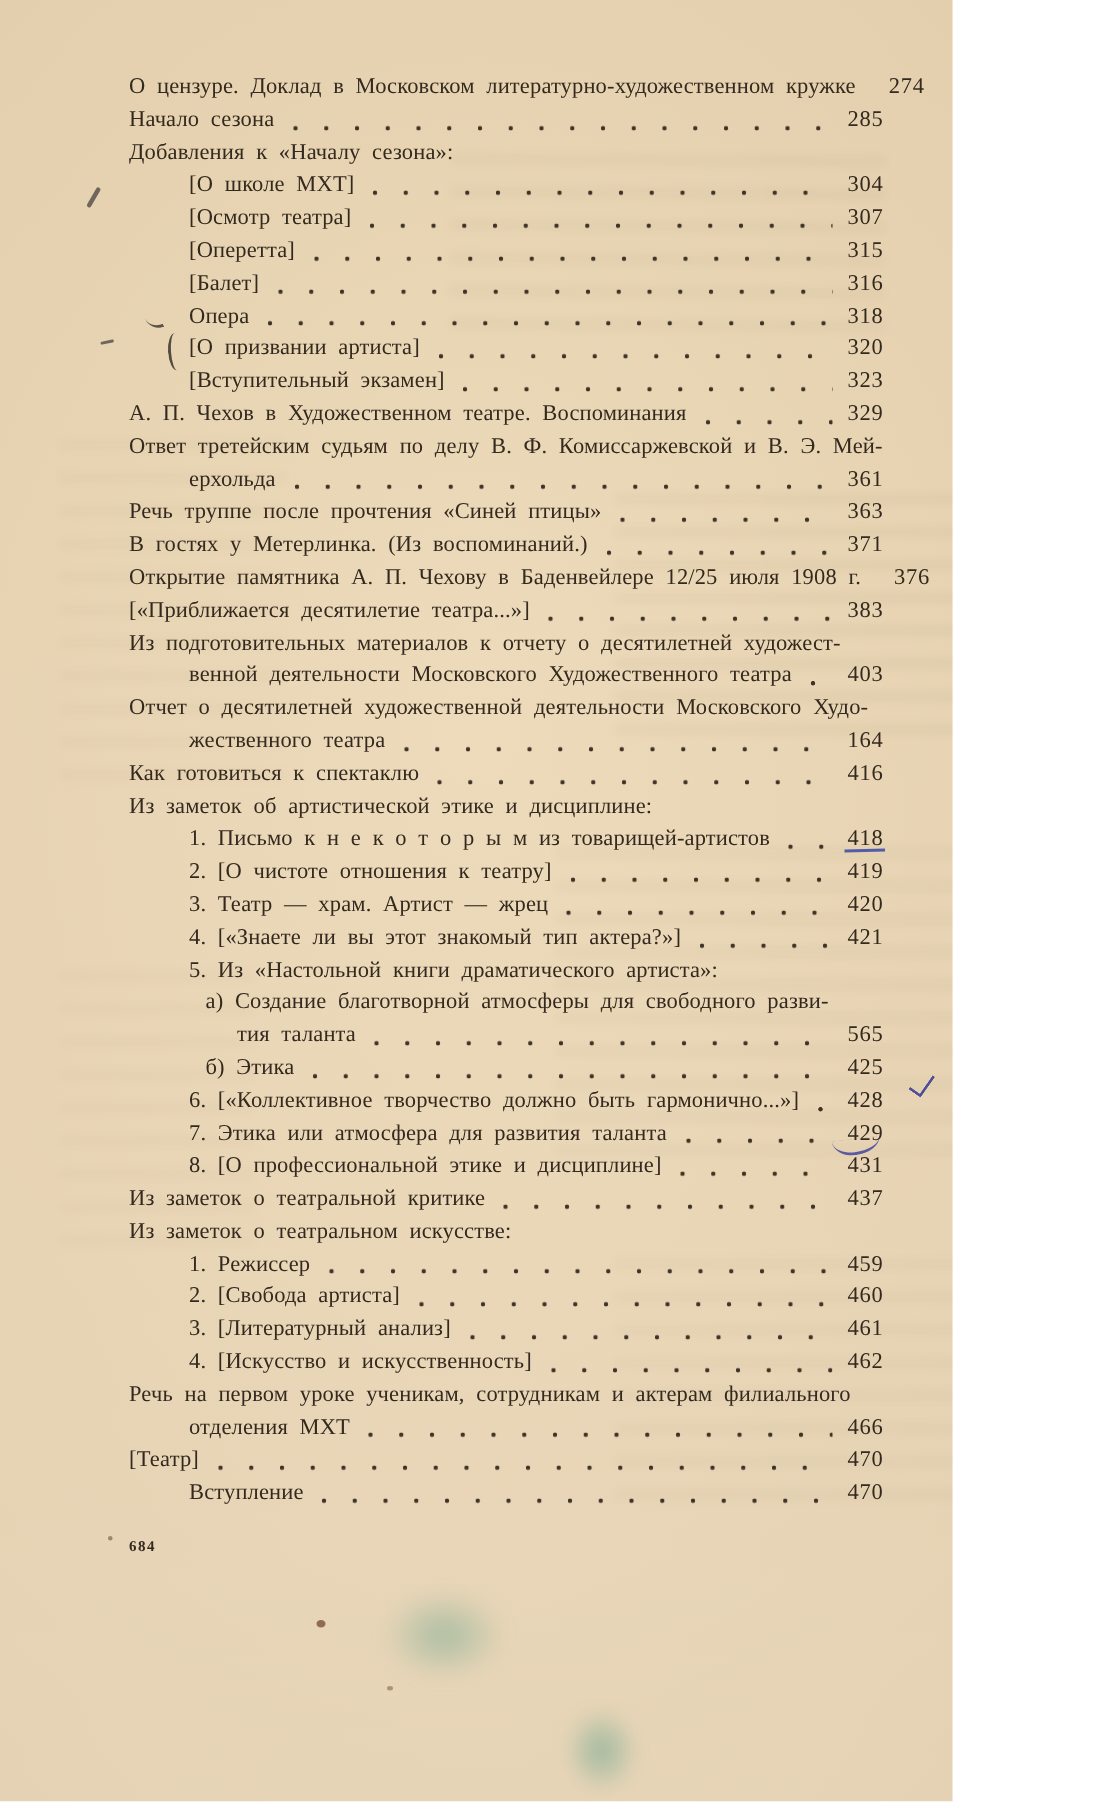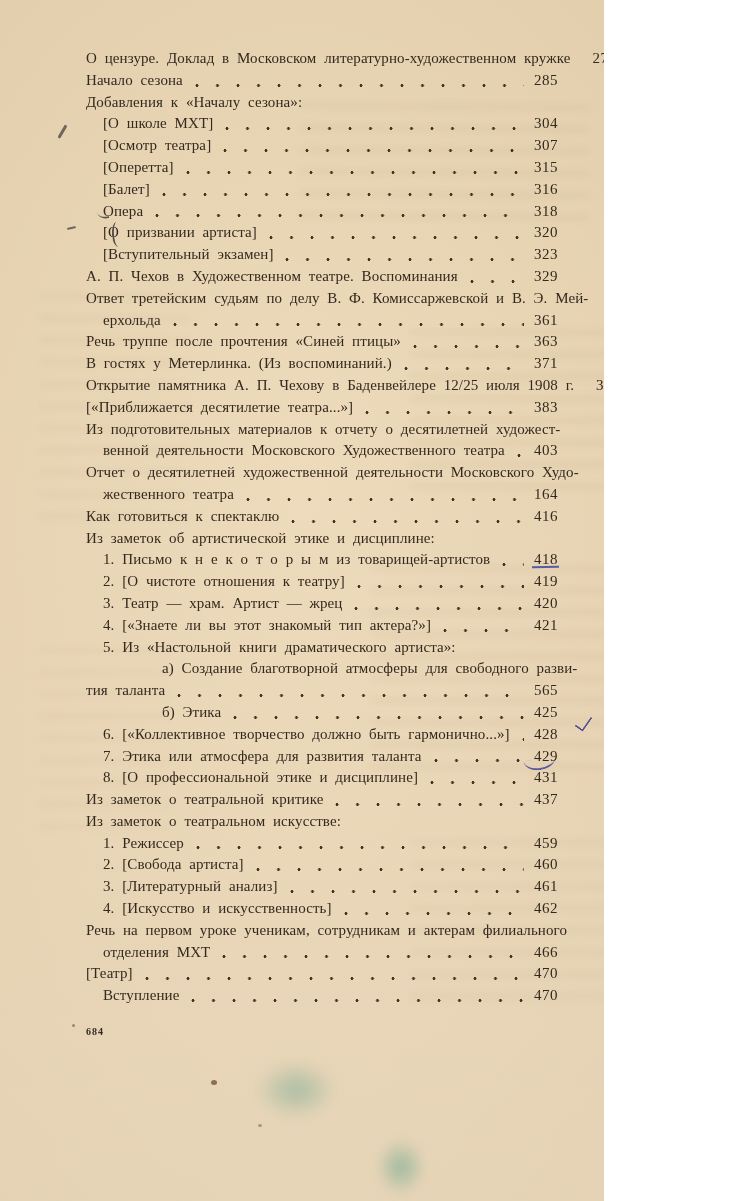--- a/index.html
+++ b/index.html
@@ -1,36 +1,36 @@
 <!DOCTYPE html>
 <html><head>
 <meta charset="utf-8">
 <style>
   html,body{margin:0;padding:0;}
   body{width:729px;height:1201px;overflow:hidden;
        font-family:"Liberation Serif","DejaVu Serif",serif;}
   .page{position:relative;width:604px;height:1201px;overflow:hidden;
         background:
           radial-gradient(120% 90% at 50% 40%, rgba(255,245,225,.14), rgba(120,90,50,.10)),
-          linear-gradient(180deg,#e9d5b2 0%,#ebd7b6 55%,#eedcbf 100%);}
+          linear-gradient(180deg,#e9d5b2 0%,#ebd7b6 55%,#eedcbf 100%); padding-left: 31px;}
   
   .ghost{position:absolute;opacity:.09;filter:blur(3px);pointer-events:none;
          background:repeating-linear-gradient(0deg, rgba(120,98,62,.55) 0 7px, transparent 7px 22px);}
   .g1{left:300px;top:90px;width:290px;height:130px;transform:rotate(.4deg);}
   .g2{left:40px;top:290px;width:150px;height:230px;opacity:.07;}
   .g3{left:410px;top:320px;width:270px;height:170px;}
   .g4{left:370px;top:560px;width:310px;height:210px;opacity:.08;}
   .g5{left:410px;top:830px;width:260px;height:170px;opacity:.07;}
   .g6{left:40px;top:640px;width:130px;height:190px;opacity:.06;}
 
   .toc{position:absolute;left:86px;top:48px;right:28px;color:#33291e;}
   .row{display:flex;align-items:baseline;height:21.8px;line-height:21.8px;
        font-size:15px;white-space:nowrap;}
   .row .txt{word-spacing:.26em;letter-spacing:.1px;}
-  .ind1{margin-left:17px;} .ind2{margin-left:76px;} .ind3{}
+  .ind1{margin-left:40px;} .ind2{margin-left:51px;} .ind3{margin-left:72px;}
   .leader{flex:1 1 auto;height:5px;align-self:flex-end;margin:0 10px 4px 12px;
           background:radial-gradient(circle at 2px 2.5px, rgba(48,38,26,.92) 1.25px, transparent 1.7px) repeat-x;
           background-size:20.5px 5px;}
   .leader.noleader{background:none;}
   .pgwrap{position:relative;flex:0 0 auto;min-width:42px;text-align:left;}
   .pg{font-size:15px;letter-spacing:.5px;}
 
   
   .pg.m-underline{position:relative;}
   .pg.m-underline::after{content:"";position:absolute;left:-2px;right:-1px;bottom:-1px;

